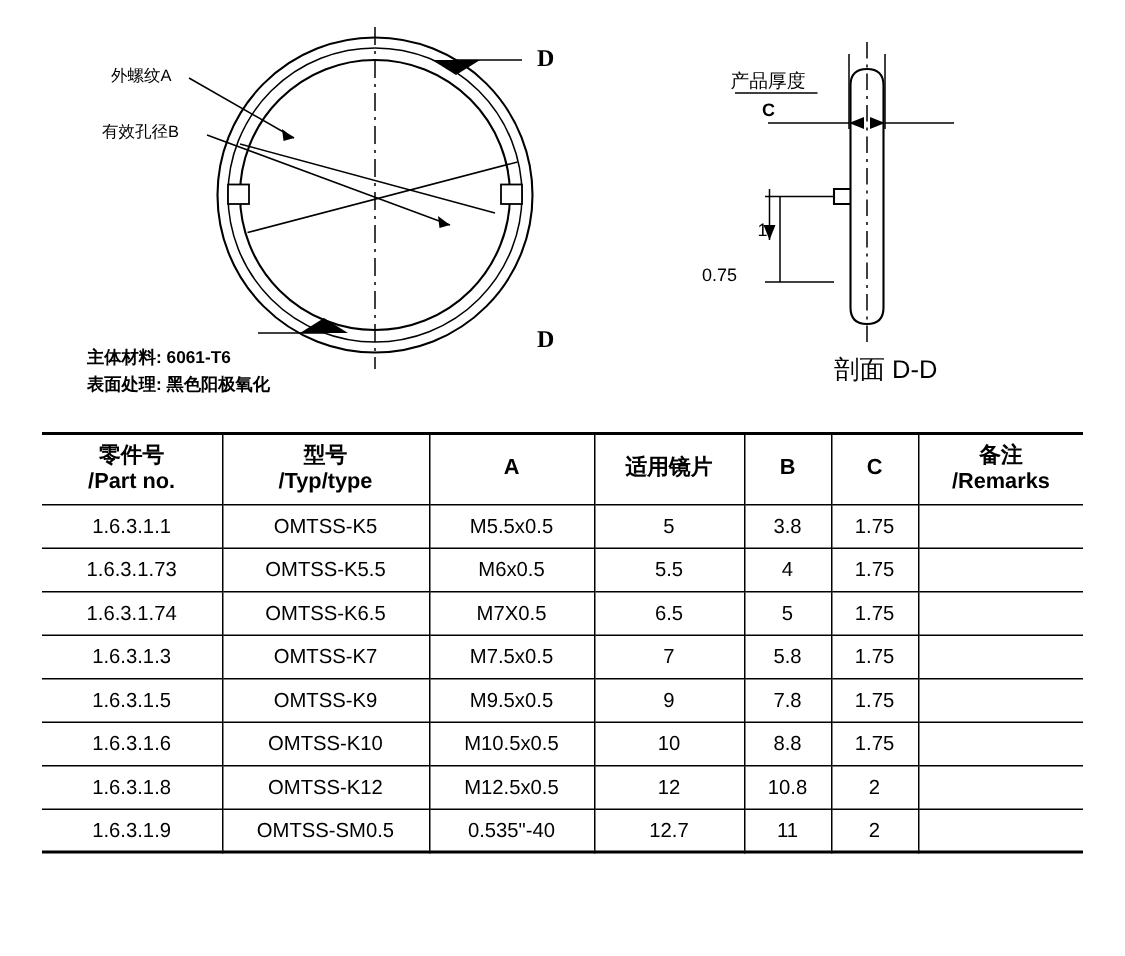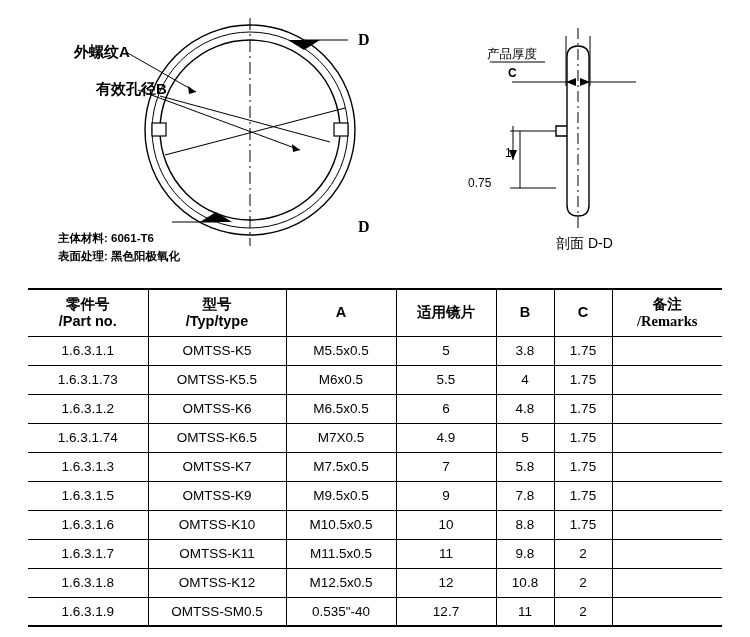--- a/index.html
+++ b/index.html
@@ -20,22 +20,22 @@
   
   #drawing {
     position: absolute;
     left: 0; top: 0;
     width: 750px; height: 285px;
   }
   .svg-layer { position: absolute; left: 0; top: 0; }
 
   .annot {
     position: absolute;
-    font-size: 15px;
-    font-weight: bold;
+    font-size: 11px;
+    font-weight: normal;
     white-space: nowrap;
   }
   .annot-plain {
     position: absolute;
     font-size: 12.5px;
     white-space: nowrap;
   }
   .dlabel {
     position: absolute;
     font-size: 16px;
@@ -43,21 +43,21 @@
     font-family: "Liberation Serif", serif;
   }
   .mat-line {
     position: absolute;
     font-size: 11.5px;
     font-weight: bold;
     white-space: nowrap;
   }
   .section-cap {
     position: absolute;
-    font-size: 14px;
+    font-size: 17px;
     white-space: nowrap;
   }
   .dim-txt {
     position: absolute;
     font-size: 12px;
     white-space: nowrap;
   }
 
   
   #table-wrap {
@@ -87,21 +87,21 @@
   table.spec thead th .l2 { display: block; }
   
   table.spec { border-top: 2px solid #000; border-bottom: 2px solid #000; }
   table.spec thead tr th { border-top: none; }
   .col-part   { width: 120px; }
   .col-type   { width: 138px; }
   .col-a      { width: 110px; }
   .col-lens   { width: 100px; }
   .col-b      { width: 58px; }
   .col-c      { width: 58px; }
-  .col-rem    { width: 110px; font-family: Liberation Serif, serif; }
+  .col-rem    { width: 110px; }
 
   
   table.spec tr > *:first-child { border-left: none; }
   table.spec tr > *:last-child  { border-right: none; }
 </style>
 </head>
 <body>
 
 <div id="page">
 
@@ -162,21 +162,21 @@
         <line x1="520" y1="131" x2="520" y2="188"></line>
       </g>
 
       <g stroke="#000" stroke-width="1">
         <line x1="513" y1="126" x2="513" y2="160"></line>
       </g>
       <polygon points="513,160 509,150 517,150" fill="#000"></polygon>
     </svg>
 
     <div class="annot" style="left:74px; top:43px;">外螺纹A</div>
-    <div class="annot" style="left:68px; top:80px;margin-left:28px;">有效孔径B</div>
+    <div class="annot" style="left:68px; top:80px;">有效孔径B</div>
 
     <div class="dlabel" style="left:358px; top:31px;">D</div>
     <div class="dlabel" style="left:358px; top:218px;">D</div>
 
     <div class="annot-plain" style="left:487px; top:46px;">产品厚度</div>
     <div class="dim-txt" style="left:508px; top:66px; font-weight:bold;">C</div>
     <div class="dim-txt" style="left:468px; top:176px;">0.75</div>
     <div class="dim-txt" style="left:505px; top:146px;">1</div>
 
     <div class="mat-line" style="left:58px; top:231px;">
@@ -234,33 +234,24 @@
           <tr>
             <td class="col-part">1.6.3.1.73</td>
             <td class="col-type">OMTSS-K5.5</td>
             <td class="col-a">M6x0.5</td>
             <td class="col-lens">5.5</td>
             <td class="col-b">4</td>
             <td class="col-c">1.75</td>
             <td class="col-rem"></td>
           </tr>
           <tr>
-            <td class="col-part">1.6.3.1.2</td>
-            <td class="col-type">OMTSS-K6</td>
-            <td class="col-a">M6.5x0.5</td>
-            <td class="col-lens">6</td>
-            <td class="col-b">4.8</td>
-            <td class="col-c">1.75</td>
-            <td class="col-rem"></td>
-          </tr>
-          <tr>
             <td class="col-part">1.6.3.1.74</td>
             <td class="col-type">OMTSS-K6.5</td>
             <td class="col-a">M7X0.5</td>
-            <td class="col-lens">4.9</td>
+            <td class="col-lens">6.5</td>
             <td class="col-b">5</td>
             <td class="col-c">1.75</td>
             <td class="col-rem"></td>
           </tr>
           <tr>
             <td class="col-part">1.6.3.1.3</td>
             <td class="col-type">OMTSS-K7</td>
             <td class="col-a">M7.5x0.5</td>
             <td class="col-lens">7</td>
             <td class="col-b">5.8</td>
@@ -276,29 +267,20 @@
             <td class="col-c">1.75</td>
             <td class="col-rem"></td>
           </tr>
           <tr>
             <td class="col-part">1.6.3.1.6</td>
             <td class="col-type">OMTSS-K10</td>
             <td class="col-a">M10.5x0.5</td>
             <td class="col-lens">10</td>
             <td class="col-b">8.8</td>
             <td class="col-c">1.75</td>
-            <td class="col-rem"></td>
-          </tr>
-          <tr>
-            <td class="col-part">1.6.3.1.7</td>
-            <td class="col-type">OMTSS-K11</td>
-            <td class="col-a">M11.5x0.5</td>
-            <td class="col-lens">11</td>
-            <td class="col-b">9.8</td>
-            <td class="col-c">2</td>
             <td class="col-rem"></td>
           </tr>
           <tr>
             <td class="col-part">1.6.3.1.8</td>
             <td class="col-type">OMTSS-K12</td>
             <td class="col-a">M12.5x0.5</td>
             <td class="col-lens">12</td>
             <td class="col-b">10.8</td>
             <td class="col-c">2</td>
             <td class="col-rem"></td>

